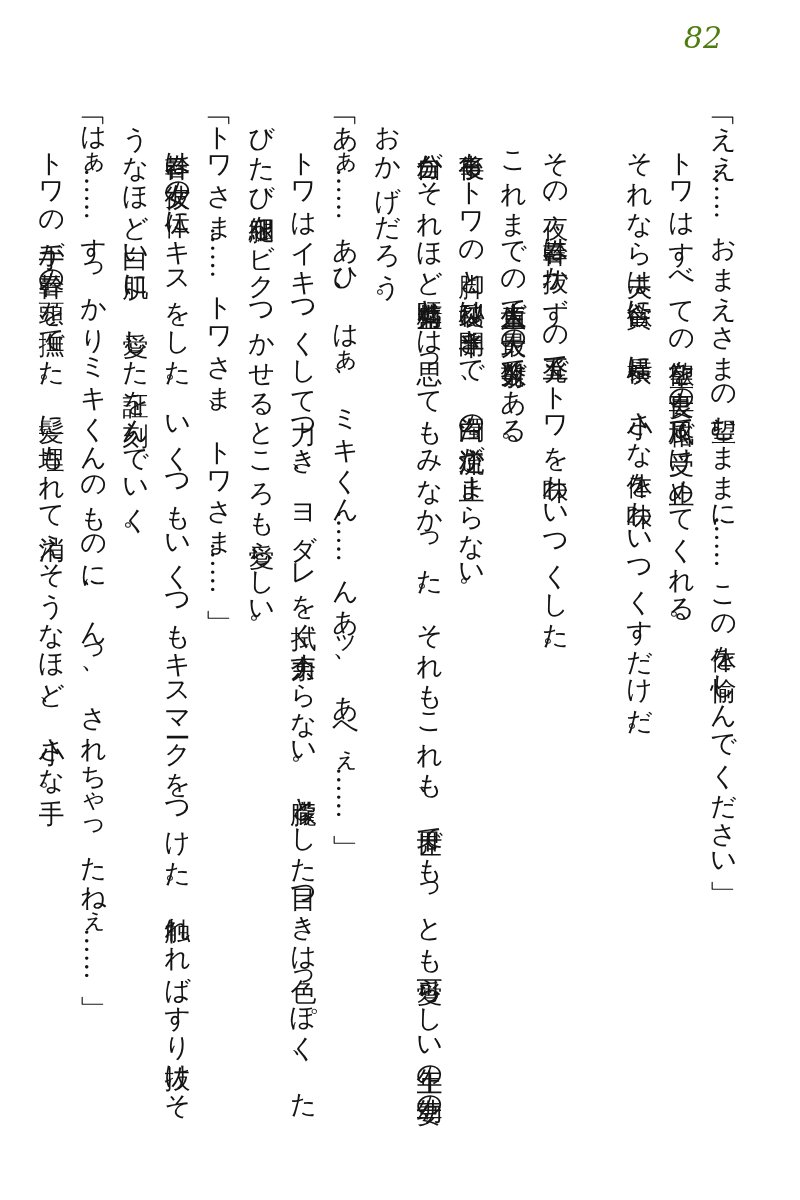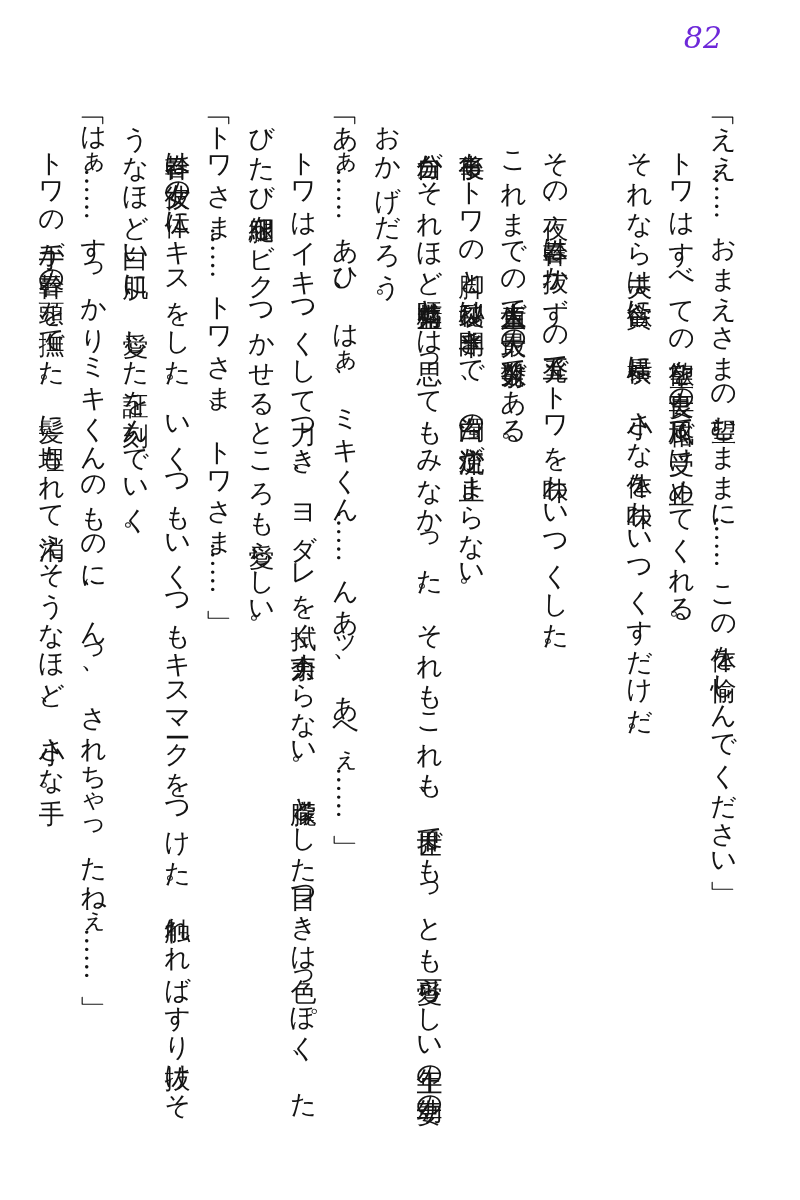--- a/index.html
+++ b/index.html
@@ -19,21 +19,21 @@
     inset: 0;
     background: #ffffff;
   }
   .page-number {
     position: absolute;
     top: 20px;
     right: 78px;
     font-family: "DejaVu Serif", serif;
     font-style: italic;
     font-size: 30px;
-    color: #6d28d9;
+    color: #4d7c0f;
   }
   .text-area {
     position: absolute;
     top: 108px;
     right: 55px;
     height: 1000px;
     writing-mode: vertical-rl;
     text-orientation: mixed;
     color: #141414;
     font-size: 26px;

